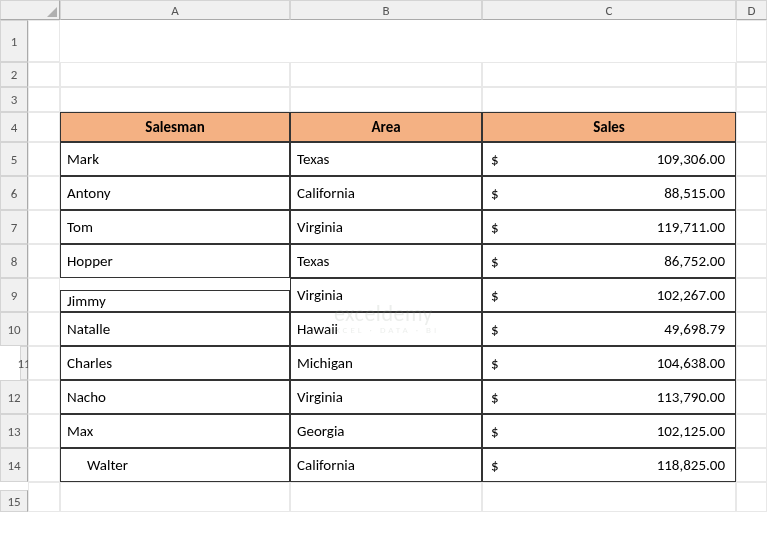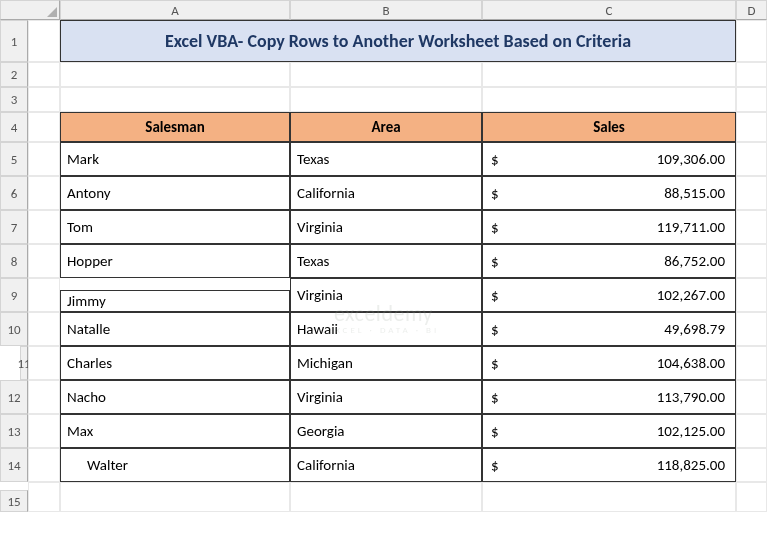--- a/index.html
+++ b/index.html
@@ -133,21 +133,20 @@
   <div class="cell" style="grid-column:2;grid-row:8;"></div>
   <div class="cell" style="grid-column:2;grid-row:9;"></div>
   <div class="cell" style="grid-column:2;grid-row:10;"></div>
   <div class="cell" style="grid-column:2;grid-row:11;"></div>
   <div class="cell" style="grid-column:2;grid-row:12;"></div>
   <div class="cell" style="grid-column:2;grid-row:13;"></div>
   <div class="cell" style="grid-column:2;grid-row:14;"></div>
   <div class="cell" style="grid-column:2;grid-row:15;"></div>
   <div class="cell" style="grid-column:2;grid-row:16;"></div>
 
-  <div class="title-cell">Excel VBA- Copy Rows to Another Worksheet Based on Criteria</div>
 
   <div class="cell" style="grid-column:3;grid-row:3;"></div>
   <div class="cell" style="grid-column:4;grid-row:3;"></div>
   <div class="cell" style="grid-column:5;grid-row:3;"></div>
   <div class="cell" style="grid-column:3;grid-row:4;"></div>
   <div class="cell" style="grid-column:4;grid-row:4;"></div>
   <div class="cell" style="grid-column:5;grid-row:4;"></div>
 
   <div class="thead" style="grid-column:3;grid-row:5;">Salesman</div>
   <div class="thead" style="grid-column:4;grid-row:5;">Area</div>

